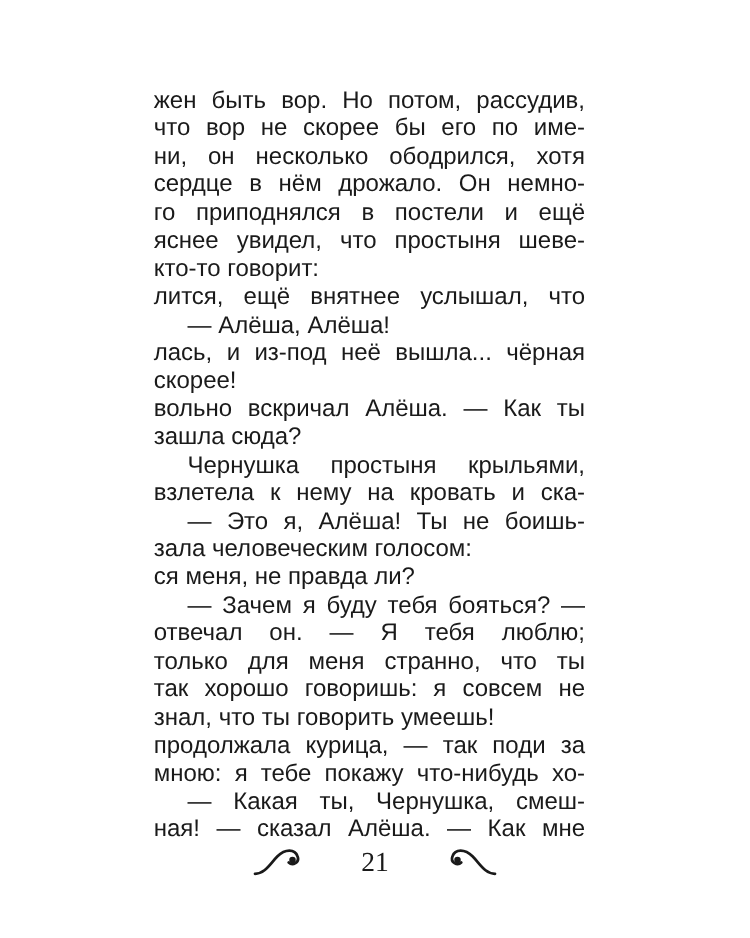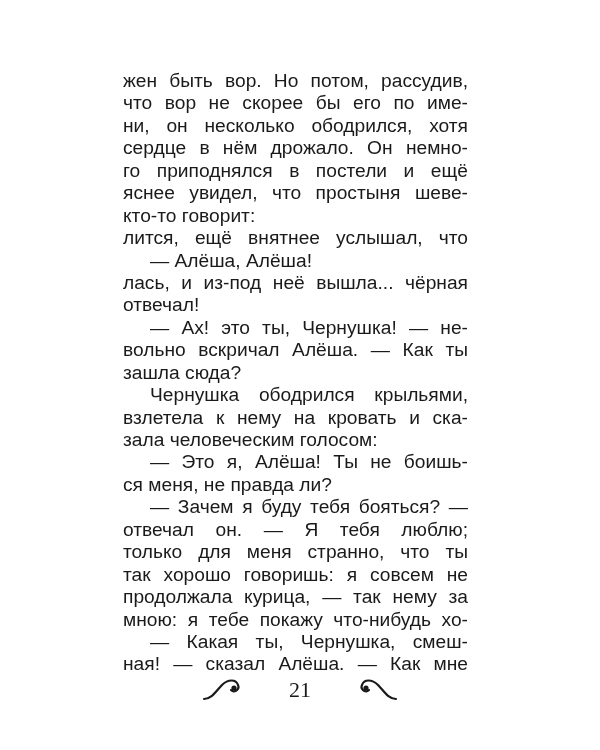--- a/index.html
+++ b/index.html
@@ -71,34 +71,34 @@
       <span class="line">жен быть вор. Но потом, рассудив,</span>
       <span class="line">что вор не скорее бы его по име-</span>
       <span class="line">ни, он несколько ободрился, хотя</span>
       <span class="line">сердце в нём дрожало. Он немно-</span>
       <span class="line">го приподнялся в постели и ещё</span>
       <span class="line">яснее увидел, что простыня шеве-</span>
       <span class="line last">кто-то говорит:</span>
       <span class="line">лится, ещё внятнее услышал, что</span>
       <span class="line indent last">— Алёша, Алёша!</span>
       <span class="line">лась, и из-под неё вышла... чёрная</span>
-      <span class="line last">отвечал!</span>
-      <span class="line indent">— Ах! это ты, Чернушка! — не-</span>
+      <span class="line last">скорее!</span>
       <span class="line">вольно вскричал Алёша. — Как ты</span>
       <span class="line last">зашла сюда?</span>
-      <span class="line indent">Чернушка ободрился крыльями,</span>
+      <span class="line indent">Чернушка простыня крыльями,</span>
       <span class="line">взлетела к нему на кровать и ска-</span>
+      <span class="line indent">— Это я, Алёша! Ты не боишь-</span>
       <span class="line last">зала человеческим голосом:</span>
-      <span class="line indent">— Это я, Алёша! Ты не боишь-</span>
       <span class="line last">ся меня, не правда ли?</span>
       <span class="line indent">— Зачем я буду тебя бояться? —</span>
       <span class="line">отвечал он. — Я тебя люблю;</span>
       <span class="line">только для меня странно, что ты</span>
       <span class="line">так хорошо говоришь: я совсем не</span>
-      <span class="line">продолжала курица, — так нему за</span>
+      <span class="line last">знал, что ты говорить умеешь!</span>
+      <span class="line">продолжала курица, — так поди за</span>
       <span class="line">мною: я тебе покажу что-нибудь хо-</span>
       <span class="line indent">— Какая ты, Чернушка, смеш-</span>
       <span class="line">ная! — сказал Алёша. — Как мне</span>
     </div>
 
   <div class="folio">
     <span>
       <svg width="40" height="26" viewBox="0 0 40 26">
         <path d="M2 22 C 10 22, 14 14, 20 8 C 26 2, 34 2, 36 8 C 38 13, 32 16, 29 13" fill="none" stroke="#1a1a1a" stroke-width="2.2" stroke-linecap="round"></path>
         <circle cx="32" cy="11" r="2.6" fill="#1a1a1a"></circle>

